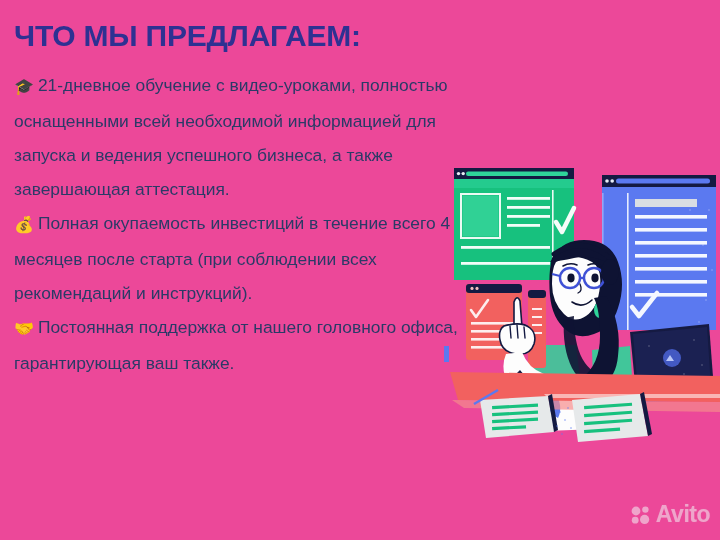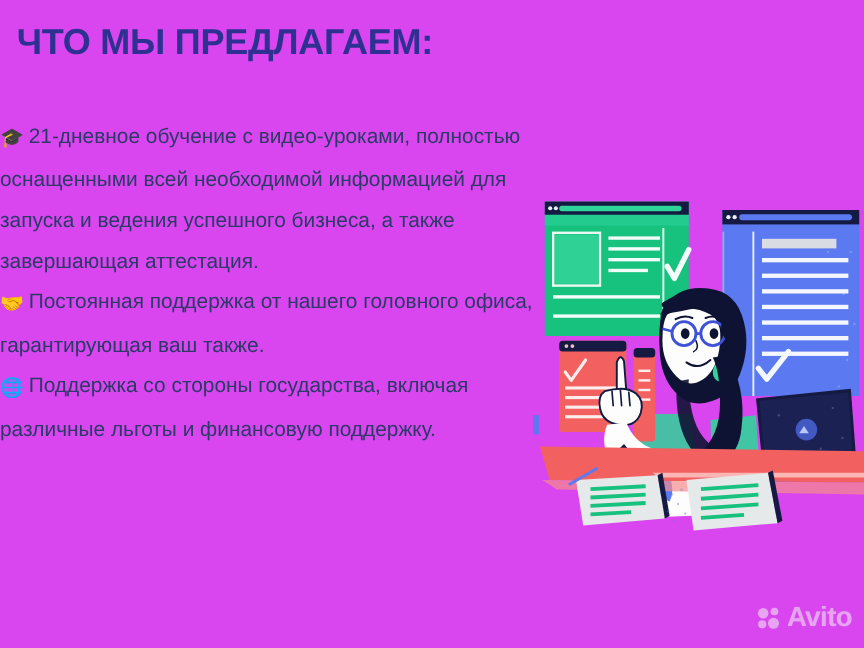--- a/index.html
+++ b/index.html
@@ -8,44 +8,43 @@
     overflow: hidden;
   }
   body {
     font-family: "Liberation Sans", "DejaVu Sans", sans-serif;
     background: #fbfbfd;
     position: relative;
   }
   #canvas {
     position: relative;
     width: 720px; height: 540px;
-    background: #d946ef;
+    background: #ec4899;
     overflow: hidden;
   }
   
   #title {
     position: absolute;
     left: 14px; top: 19px;
     width: 420px;
     font-size: 30px;
     font-weight: bold;
     letter-spacing: -0.2px;
     color: #2e3192;
     line-height: 1.1;
     white-space: nowrap;
   }
   
   #body-copy {
     position: absolute;
-    left: 0; top: 68px;
+    left: 14px; top: 68px;
     width: 478px;
     font-size: 17.4px;
     line-height: 34px;
     color: #2b3a67;
-    margin-top: 28px;
   }
   #body-copy p {
     margin: 0 0 0 0;
     text-indent: 0;
   }
   .bullet-emoji {
     font-family: "DejaVu Sans", sans-serif;
     font-size: 16px;
     margin-right: 4px;
     vertical-align: -1px;
@@ -75,22 +74,22 @@
 </style>
 </head>
 <body>
 
 <div id="canvas">
 
   <div id="title">ЧТО МЫ ПРЕДЛАГАЕМ:</div>
 
   <div id="body-copy">
     <p><span class="bullet-emoji">🎓</span><span>21-дневное обучение с видео-уроками, полностью оснащенными всей необходимой информацией для запуска и ведения успешного бизнеса, а также завершающая аттестация.</span></p>
+    <p><span class="bullet-emoji">💰</span><span>Полная окупаемость инвестиций в течение всего 4 месяцев после старта (при соблюдении всех рекомендаций и инструкций).</span></p>
     <p><span class="bullet-emoji">🤝</span><span>Постоянная поддержка от нашего головного офиса, гарантирующая ваш также.</span></p>
-    <p><span class="bullet-emoji">🌐</span><span>Поддержка со стороны государства, включая различные льготы и финансовую поддержку.</span></p>
   </div>
 
   <div id="illustration">
     <svg width="276" height="300" viewBox="0 0 276 300" xmlns="http://www.w3.org/2000/svg">
       <defs>
         <clipPath id="clipGreen">
             <rect x="10" y="18" width="120" height="112"></rect>
           </clipPath>
         <clipPath id="clipBlue">
             <rect x="158" y="25" width="114" height="155"></rect>

